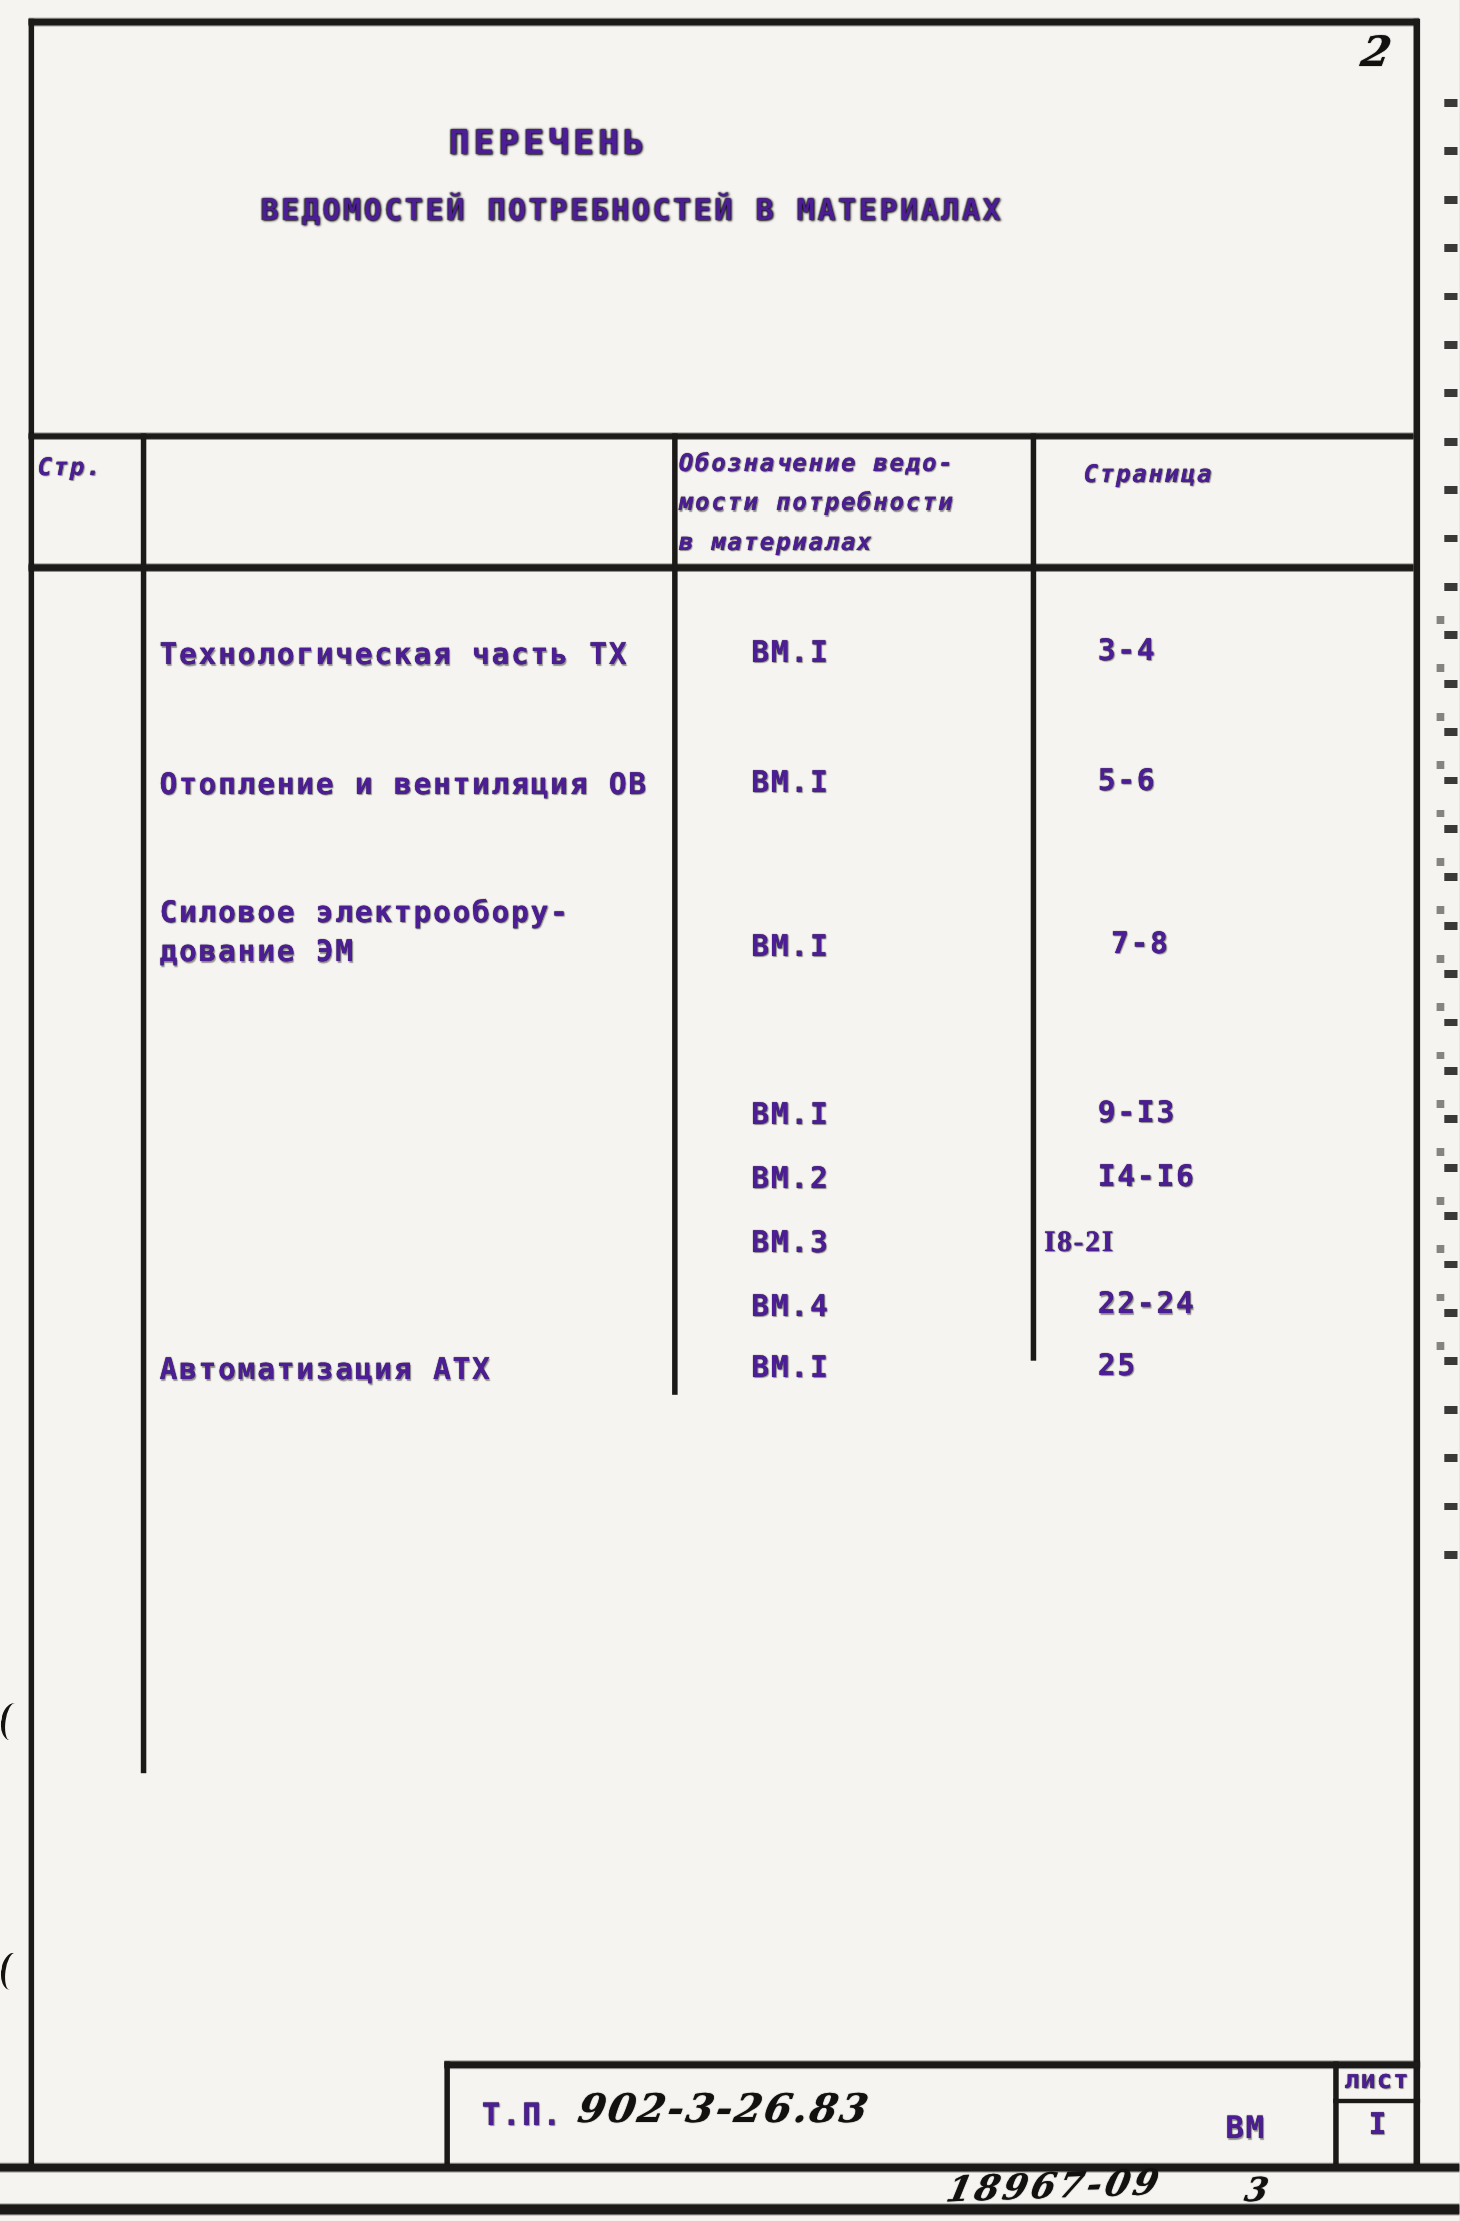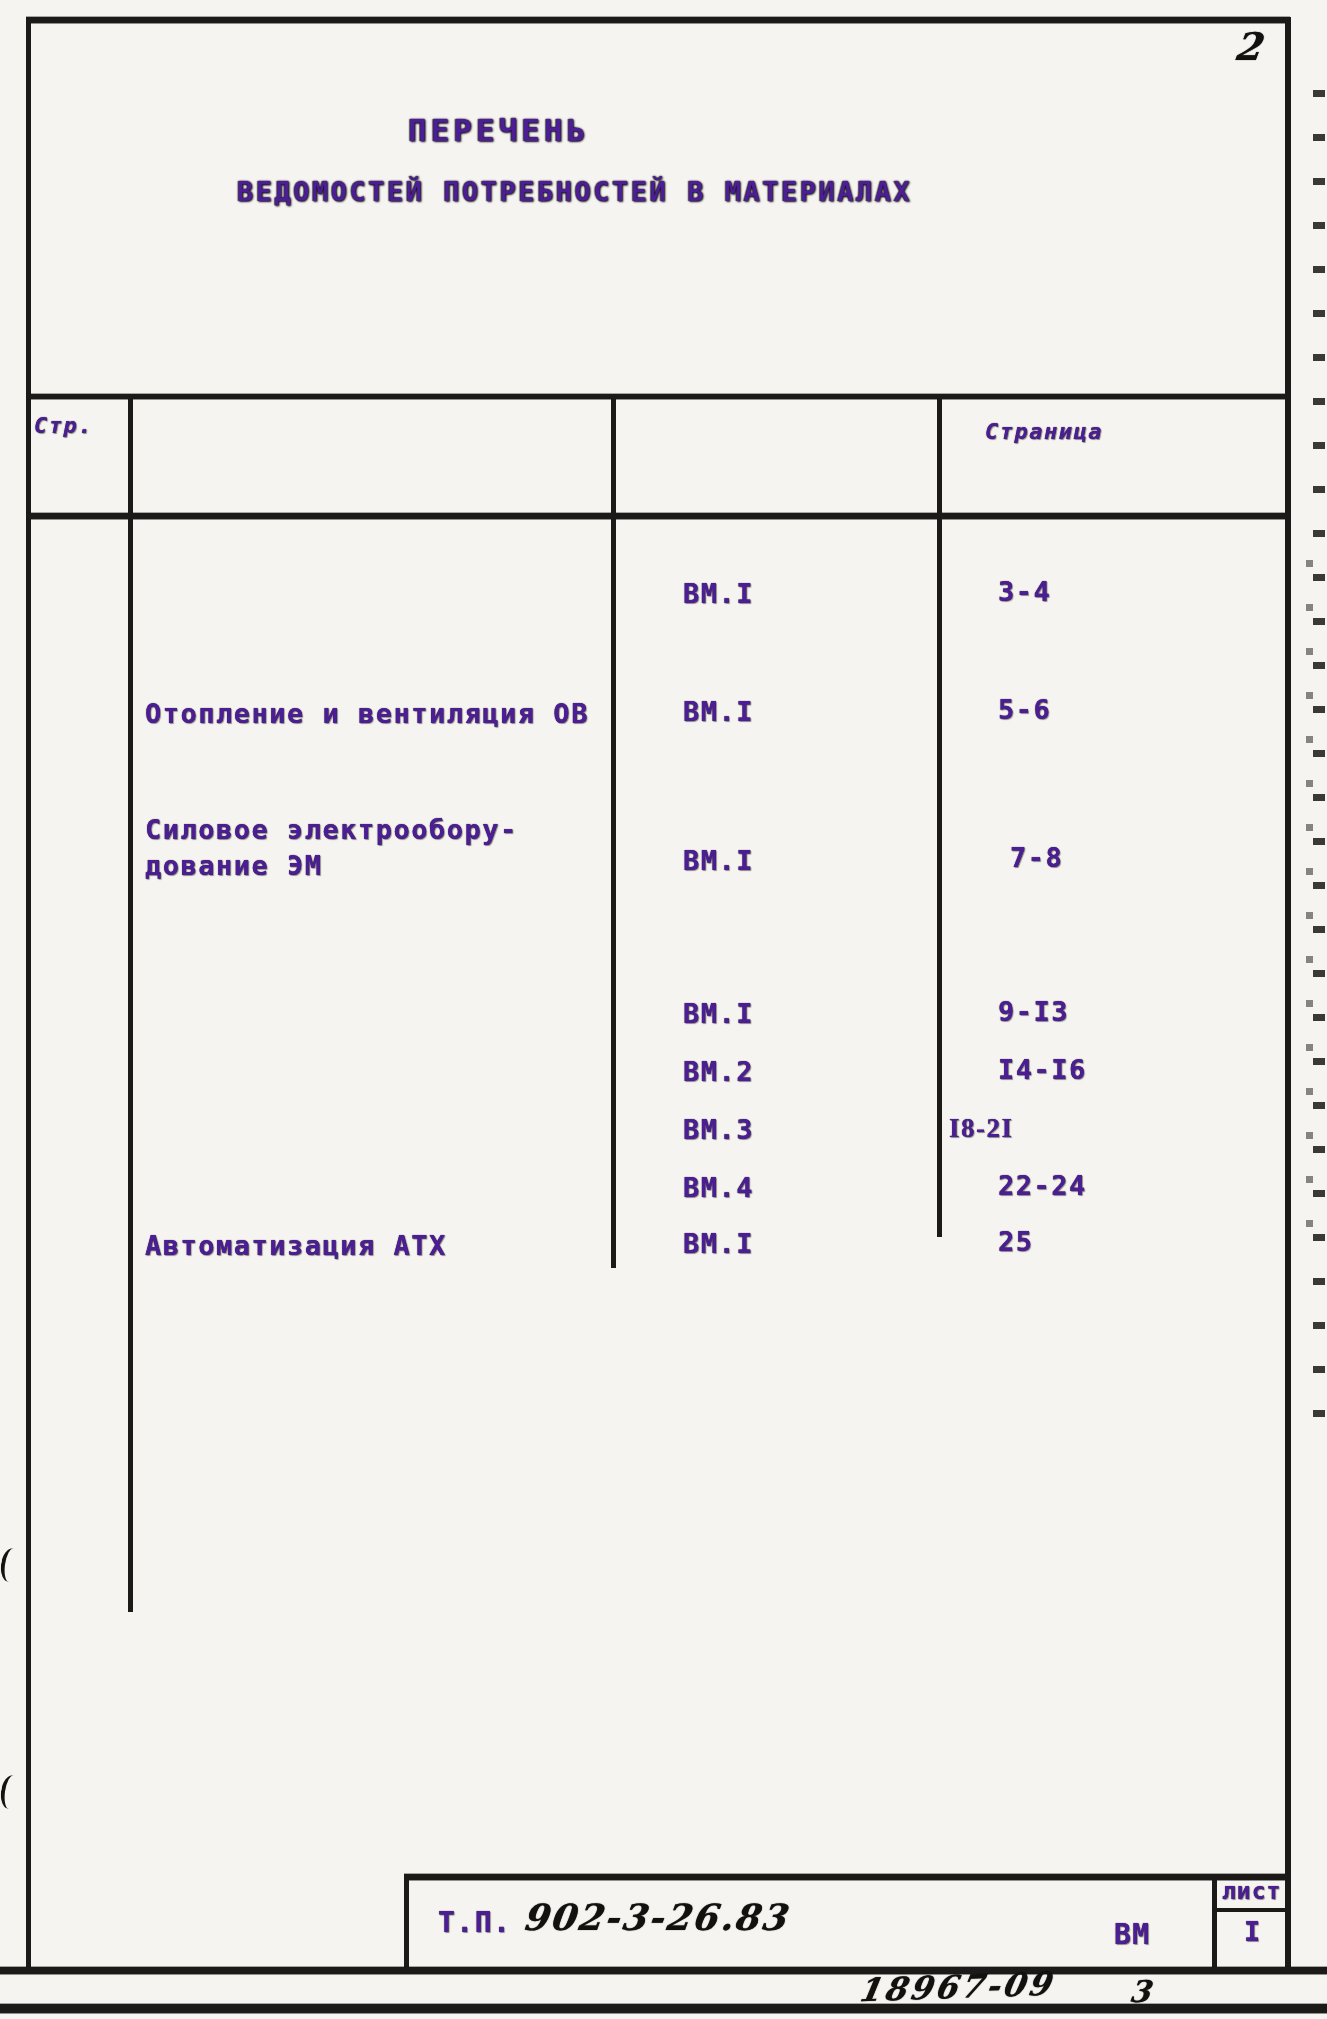--- a/index.html
+++ b/index.html
@@ -68,22 +68,26 @@
   <div class="tw heavy" style="left:408px;top:112px;font-size:31px;">ПЕРЕЧЕНЬ</div>
   <div class="tw heavy" style="left:237px;top:176px;font-size:27px;letter-spacing:2.5px;">ВЕДОМОСТЕЙ ПОТРЕБНОСТЕЙ В МАТЕРИАЛАХ</div>
 
   <div class="ln rough" style="left:26px;top:394px;width:1259px;height:5px;"></div>
   <div class="ln rough" style="left:26px;top:513px;width:1259px;height:6px;"></div>
   <div class="ln" style="left:128px;top:394px;width:5px;height:1218px;"></div>
   <div class="ln" style="left:611px;top:394px;width:5px;height:874px;"></div>
   <div class="ln" style="left:937px;top:394px;width:5px;height:843px;"></div>
 
   <div class="tw sz26" style="left:34px;top:408px;">Стр.</div>
+  <div class="tw sz26" style="left:617px;top:404px;">Обозначение ведо-
+мости потребности
+в материалах</div>
   <div class="tw sz26" style="left:985px;top:414px;">Страница</div>
 
+  <div class="tw sz27" style="left:145px;top:578px;">Технологическая часть ТХ</div>
   <div class="tw sz27" style="left:683px;top:576px;">ВМ.I</div>
   <div class="tw sz27" style="left:998px;top:574px;">3-4</div>
 
   <div class="tw sz27" style="left:145px;top:696px;">Отопление и вентиляция ОВ</div>
   <div class="tw sz27" style="left:683px;top:694px;">ВМ.I</div>
   <div class="tw sz27" style="left:998px;top:692px;">5-6</div>
 
   <div class="tw sz27" style="left:145px;top:812px;">Силовое электрообору-
 дование  ЭМ</div>
   <div class="tw sz27" style="left:683px;top:843px;">ВМ.I</div>

